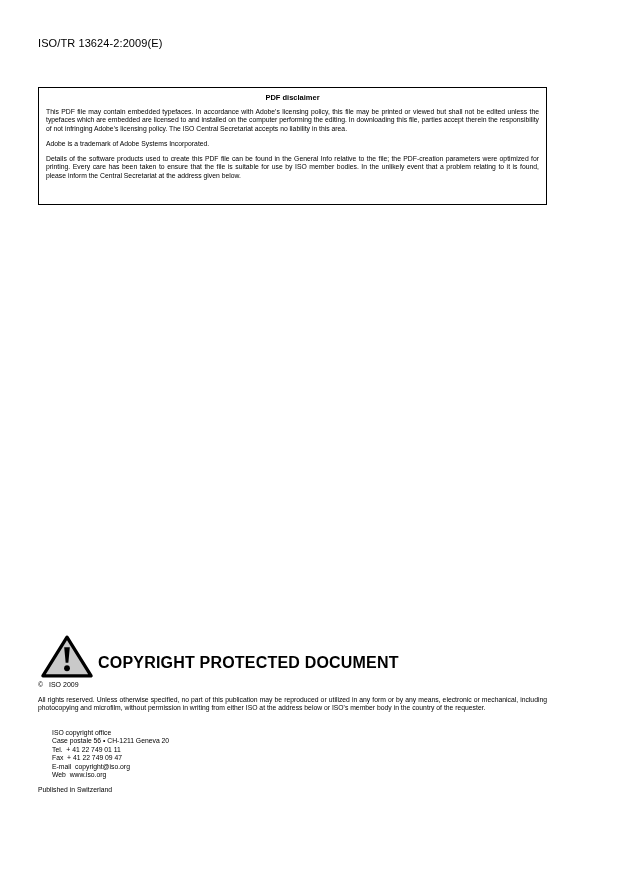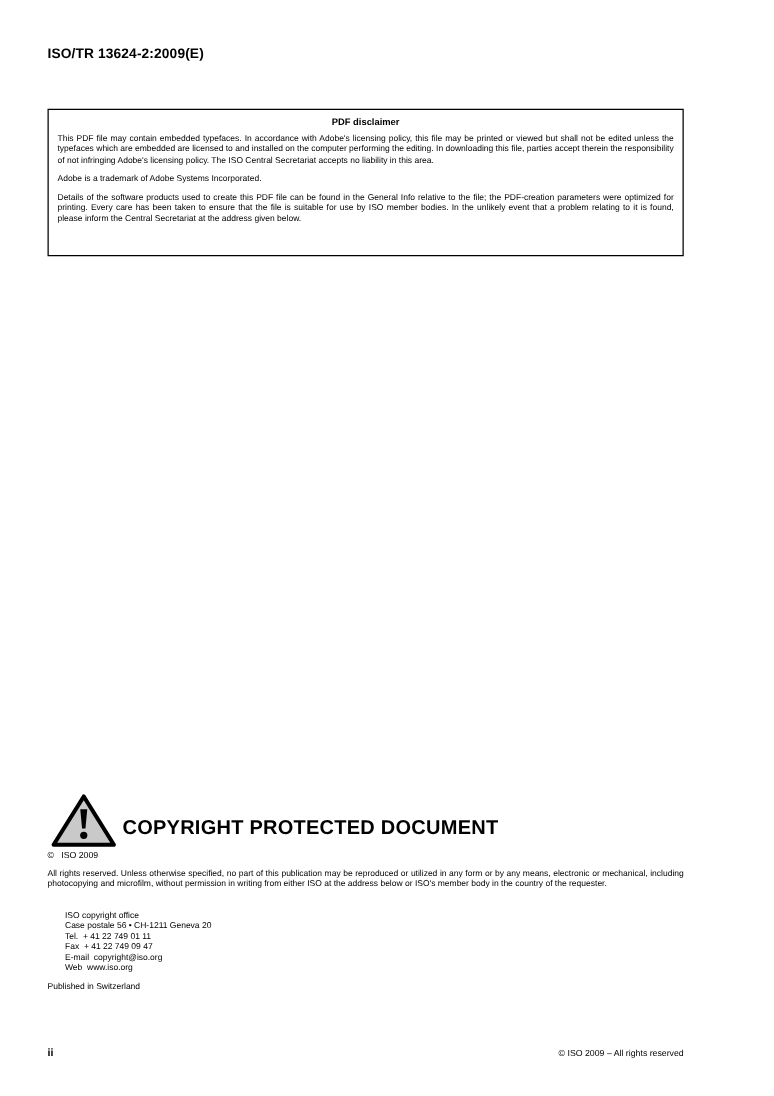--- a/index.html
+++ b/index.html
@@ -12,21 +12,21 @@
     font-family: "Liberation Sans", sans-serif;
     color: #000000;
     overflow: hidden;
   }
 
   .doc-header {
     position: absolute;
     left: 38px;
     top: 37px;
     font-size: 11px;
-    font-weight: bold;
+    font-weight: normal;
     letter-spacing: 0.1px;
   }
 
   .disclaimer-box {
     position: absolute;
     left: 38px;
     top: 87px;
     width: 509px;
     height: 118px;
     border: 1px solid #000000;
@@ -139,18 +139,14 @@
       <div>Case postale 56 • CH-1211 Geneva 20</div>
       <div>Tel.&nbsp; + 41 22 749 01 11</div>
       <div>Fax&nbsp; + 41 22 749 09 47</div>
       <div>E-mail&nbsp; copyright@iso.org</div>
       <div>Web&nbsp; www.iso.org</div>
     </div>
 
     <div class="published-line">Published in Switzerland</div>
   </div>
 
-  <div class="footer">
-    <span class="footer-page-num">ii</span>
-    <span class="footer-copyright">© ISO 2009 – All rights reserved</span>
-  </div>
 
 </div>
 
 </body></html>

